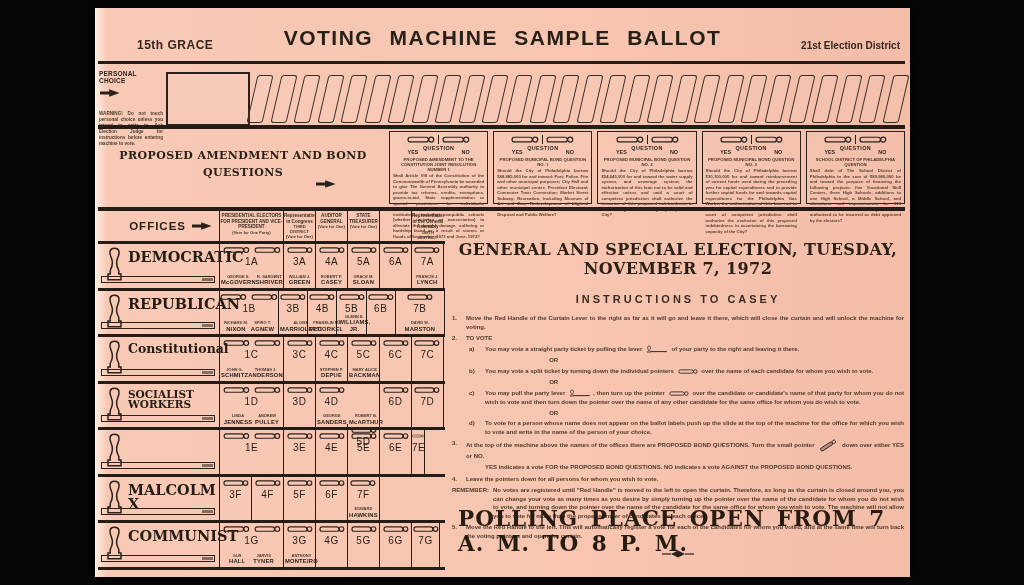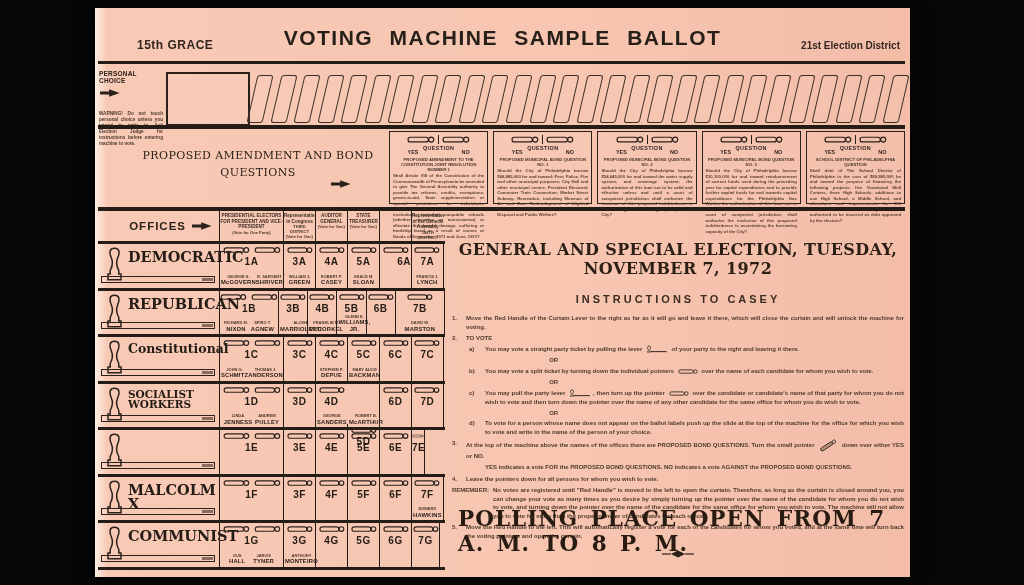--- a/index.html
+++ b/index.html
@@ -24,22 +24,22 @@
   #pc-label{left:4px;top:62px;width:64px;}
   #pc-title{font-size:6.5px;font-weight:bold;letter-spacing:.2px;color:#2a211b;}
   #pc-warning{margin-top:9px;font-size:4.6px;font-weight:bold;line-height:1.3;
               text-align:justify;color:#4c392d;}
   #pc-box{left:71px;top:64px;width:80px;height:50px;border:2px solid #2a211b;background:rgba(255,255,255,.06);}
   #top-levers{left:157px;right:6px;top:64px;height:51px;display:flex;justify-content:space-between;align-items:flex-end;}
   .top-lever{width:14px;height:46px;border:1.8px solid #3a2f26;border-radius:3px;
              transform:skewX(-13deg);background:rgba(255,255,255,.05);}
 
   
-  #q-label{left:23px;top:140px;width:280px;text-align:center;font-family:"DejaVu Serif",serif;
-           font-size:11px;font-weight:normal;letter-spacing:.4px;line-height:1.5;color:#2a211b;}
+  #q-label{left:8px;top:140px;width:280px;text-align:center;font-family:"DejaVu Serif",serif;
+           font-size:11px;font-weight:bold;letter-spacing:.4px;line-height:1.5;color:#2a211b;}
   #q-label .manicule-wrap{position:absolute;right:46px;bottom:-13px;}
   #q-boxes{left:294px;right:5px;top:123px;height:73px;display:flex;gap:5px;}
   .qbox{flex:1;border:1.8px solid #2a211b;position:relative;padding:2px 3px 1px;background:rgba(255,255,255,.04);}
   .q-pointers{display:flex;justify-content:center;align-items:center;gap:3px;height:11px;}
   .q-tick{width:0;height:9px;border-left:1.2px solid #2a211b;}
   .q-lblrow{position:relative;height:10px;font-weight:bold;}
   .q-question{position:absolute;left:0;right:0;top:0;text-align:center;font-size:5.4px;letter-spacing:.4px;}
   .q-yes{position:absolute;left:16%;top:4px;font-size:5.4px;}
   .q-no{position:absolute;right:16%;top:4px;font-size:5.4px;}
   .q-heading{font-size:4.3px;font-weight:bold;text-align:center;margin-top:2px;color:#4a362a;}
@@ -58,21 +58,21 @@
   .party-cell{position:absolute;left:0;top:0;bottom:0;width:121px;}
   .knob-wrap{position:absolute;left:6px;top:3px;}
   .pname{position:absolute;left:30px;right:2px;top:6px;font-family:"DejaVu Serif",serif;
          font-weight:bold;color:#241c15;line-height:1.0;}
   .pbar{position:absolute;left:3px;right:4px;bottom:5px;height:7px;border:1.4px solid #2a211b;box-sizing:border-box;}
   .pbar-mark{position:absolute;right:1px;top:1px;bottom:1px;width:11px;background:rgba(43,32,23,.55);}
   .cells{position:absolute;left:121px;right:0;top:0;bottom:0;display:flex;}
   .cell{border-left:1.6px solid #241c17;box-sizing:border-box;position:relative;text-align:center;}
   .cells .cell:last-child{border-right:1.6px solid #241c17;}
   .lv-row{display:flex;justify-content:center;gap:4px;margin-top:2px;height:9px;}
-  .ccode{font-size:10px;font-weight:bold;letter-spacing:.5px;margin-top:1px;color:#241c15;}
+  .ccode{font-size:10px;font-weight:normal;letter-spacing:.5px;margin-top:1px;color:#241c15;}
   .names{position:absolute;left:1px;right:1px;bottom:2px;display:flex;justify-content:space-evenly;}
   .c-first{font-size:4px;font-weight:bold;color:#4a382c;line-height:1.1;}
   .c-last{font-size:5.8px;font-weight:bold;letter-spacing:.2px;color:#2a211b;line-height:1.1;}
 
   
   #right{left:357px;right:6px;top:206px;bottom:0;}
   #election-title{text-align:center;font-family:"DejaVu Serif",serif;font-weight:bold;
                   font-size:16px;letter-spacing:.4px;color:#2c2016;margin-top:26px;}
   #instr-title{text-align:center;font-size:11px;font-weight:bold;letter-spacing:3px;margin-top:15px;color:#3a2c21;}
   #instr{margin-top:9px;font-size:6px;font-weight:bold;color:#4e3a2b;}
@@ -356,21 +356,21 @@
                   </svg>
                 </div>
                 <div class="ccode">5A</div>
                 <div class="names">
                   <div class="cand">
                     <div class="c-first">GRACE M.</div>
                     <div class="c-last">SLOAN</div>
                   </div>
                 </div>
               </div>
-              <div class="cell" style="width: 32px; text-align: right;">
+              <div class="cell" style="width: 32px;">
                 <div class="lv-row">
                   <svg width="26" height="8" viewBox="0 0 40 12" fill="none">
                     <rect x="1.5" y="2.8" width="29" height="6.6" rx="3.2" stroke="#2a211b" stroke-width="1.7"></rect>
                     <circle cx="34.6" cy="6.1" r="3.6" stroke="#2a211b" stroke-width="1.7"></circle>
                   </svg>
                 </div>
                 <div class="ccode">6A</div>
               </div>
               <div class="cell" style="width: 32.6px;">
                 <div class="lv-row">
@@ -758,33 +758,20 @@
             <div class="party-cell">
               <span class="knob-wrap abs"><svg width="21" height="34" viewBox="0 0 21 34" fill="none">
                   <path d="M10.5 1.2 C15.5 1.2 16 5.5 13.8 10.5 C12 14.5 12 18.5 14.8 23.5 L14.8 27 L17 27 L17 32.8 L4 32.8 L4 27 L6.2 27 L6.2 23.5 C9 18.5 9 14.5 7.2 10.5 C5 5.5 5.5 1.2 10.5 1.2 Z" stroke="#2a211b" stroke-width="1.5"></path>
                 </svg></span>
               <div class="pname" style="font-size: 14.5px;">MALCOLM X</div>
               <div class="pbar">
                 <span class="pbar-mark"></span>
               </div>
             </div>
             <div class="cells">
-              <div class="cell" style="width: 64px;">
-                <div class="lv-row">
-                  <svg width="27" height="8" viewBox="0 0 40 12" fill="none">
-                    <rect x="1.5" y="2.8" width="29" height="6.6" rx="3.2" stroke="#2a211b" stroke-width="1.7"></rect>
-                    <circle cx="34.6" cy="6.1" r="3.6" stroke="#2a211b" stroke-width="1.7"></circle>
-                  </svg>
-                  <svg width="27" height="8" viewBox="0 0 40 12" fill="none">
-                    <rect x="1.5" y="2.8" width="29" height="6.6" rx="3.2" stroke="#2a211b" stroke-width="1.7"></rect>
-                    <circle cx="34.6" cy="6.1" r="3.6" stroke="#2a211b" stroke-width="1.7"></circle>
-                  </svg>
-                </div>
-                <div class="ccode">1F</div>
-              </div>
               <div class="cell" style="width: 32px;">
                 <div class="lv-row">
                   <svg width="26" height="8" viewBox="0 0 40 12" fill="none">
                     <rect x="1.5" y="2.8" width="29" height="6.6" rx="3.2" stroke="#2a211b" stroke-width="1.7"></rect>
                     <circle cx="34.6" cy="6.1" r="3.6" stroke="#2a211b" stroke-width="1.7"></circle>
                   </svg>
                 </div>
                 <div class="ccode">3F</div>
               </div>
               <div class="cell" style="width: 32px;">

